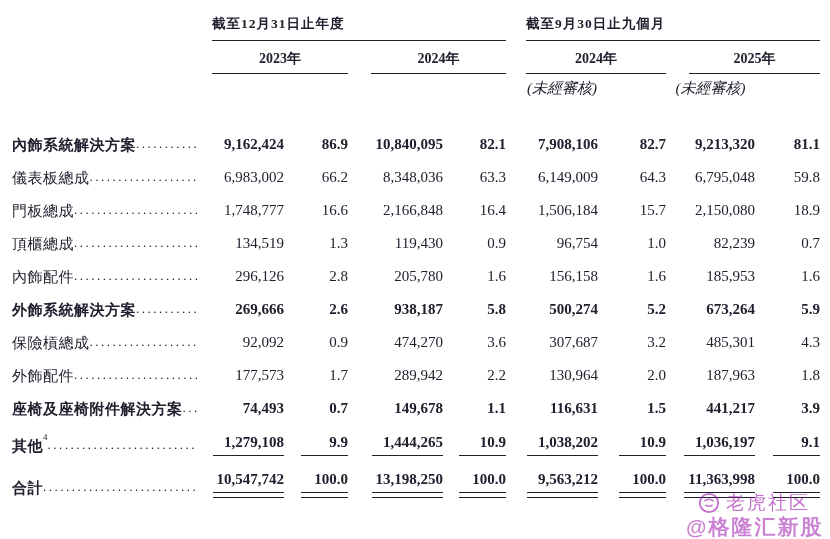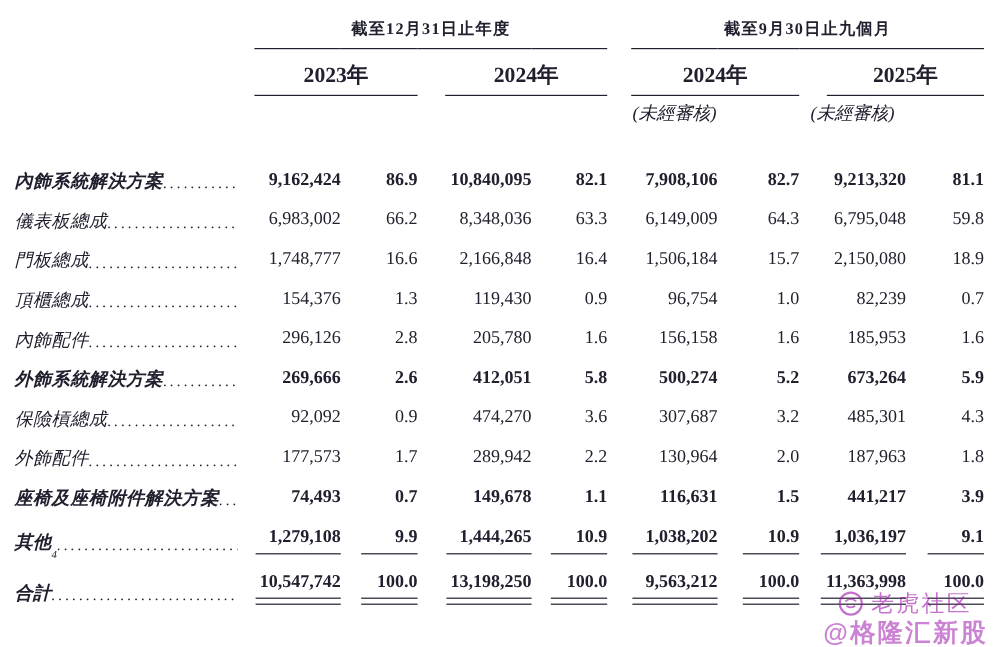--- a/index.html
+++ b/index.html
@@ -12,49 +12,49 @@
   .page { position: relative; width: 830px; height: 539px; background: #fff; }
 
   table.fin {
     border-collapse: collapse; table-layout: fixed;
     width: 820px; margin: 6px 0 0 0;
   }
   td { padding: 0; vertical-align: bottom; }
 
   
   .group-row td.gtitle {
-    font-weight: bold; font-size: 13.5px; text-align: center;
+    font-weight: bold; font-size: 13.5px; 
     border-bottom: 1.5px solid var(--ink); padding-bottom: 7px;
     letter-spacing: 1px; white-space: nowrap;
   }
   .group-row { height: 34px; }
   .year-row { height: 31px; }
   .ybox {
-    font-weight: bold; font-size: 18px; text-align: center;
+    font-weight: bold; font-size: 14px; text-align: center;
     border-bottom: 1.3px solid var(--ink); padding-bottom: 5px; padding-top: 9px;
     white-space: nowrap;
   }
   .ybox.y2 { margin-left: 23px; }
   .unit-row { height: 30px; }
   .unit, .pcth {
     font-style: italic; font-size: 12px; text-align: center;
     white-space: nowrap; padding-top: 9px;
   }
   .pcth { font-size: 13px; }
   .note-row { height: 26px; }
   .noteh { font-style: italic; font-size: 15px; text-align: center; white-space: nowrap; vertical-align: top; padding-top: 5px; }
   .spacer-row { height: 28px; }
 
   
   tr.row { height: 33px; }
   tr.row td { padding-bottom: 8px; }
   tr.row td.lblcell { padding-bottom: 6px; }
   tr.row.ruled td { padding-bottom: 2px; }
   tr.total-row { height: 42px; margin-left: 48px; }
-  .lblwrap { display: flex; align-items: flex-end; padding-left: 12px; padding-right: 14px; font-style: italic; }
+  .lblwrap { display: flex; align-items: flex-start; padding-left: 12px; padding-right: 14px; }
   .lbl { font-size: 15px; white-space: nowrap; letter-spacing: 0.5px; }
   .supn { font-size: 9px; vertical-align: super; line-height: 0; }
   .dots { flex: 1; overflow: hidden; white-space: nowrap; font-size: 13px; letter-spacing: 2.5px; }
   .dots::after { content: "...................................................."; }
   .num { font-size: 15px; text-align: right; white-space: nowrap; line-height: 17px; }
   tr.b .num, tr.b .lbl { font-weight: bold; }
 
   .rule1 { border-top: 1.3px solid var(--ink); margin: 4px 0 0 auto; height: 0; }
   .rule2 { border-top: 1.3px solid var(--ink); border-bottom: 1.3px solid var(--ink); height: 3.5px; margin: 4px 0 0 auto; }
   td.amt .rule1, td.amt .rule2 { width: 71px; }
@@ -232,21 +232,21 @@
           </td>
         </tr>
         <tr class="row">
           <td class="lblcell">
             <div class="lblwrap">
               <span class="lbl">頂櫃總成</span>
               <span class="dots"></span>
             </div>
           </td>
           <td class="amt">
-            <div class="num">154,376</div>
+            <div class="num">134,519</div>
           </td>
           <td class="pct">
             <div class="num">1.3</div>
           </td>
           <td class="amt">
             <div class="num">119,430</div>
           </td>
           <td class="pct">
             <div class="num">0.9</div>
           </td>
@@ -304,21 +304,21 @@
               <span class="dots"></span>
             </div>
           </td>
           <td class="amt">
             <div class="num">269,666</div>
           </td>
           <td class="pct">
             <div class="num">2.6</div>
           </td>
           <td class="amt">
-            <div class="num">412,051</div>
+            <div class="num">938,187</div>
           </td>
           <td class="pct">
             <div class="num">5.8</div>
           </td>
           <td class="gap"></td>
           <td class="amt">
             <div class="num">500,274</div>
           </td>
           <td class="pct">
             <div class="num">5.2</div>

